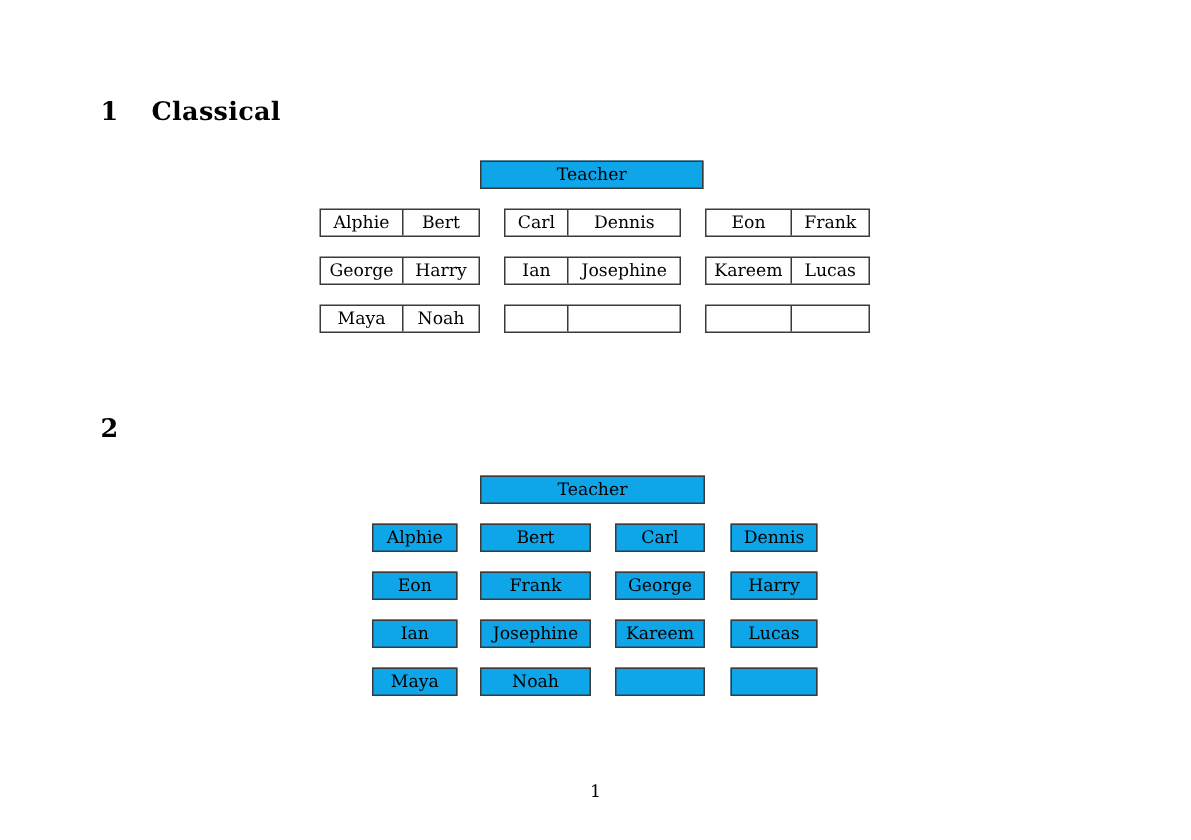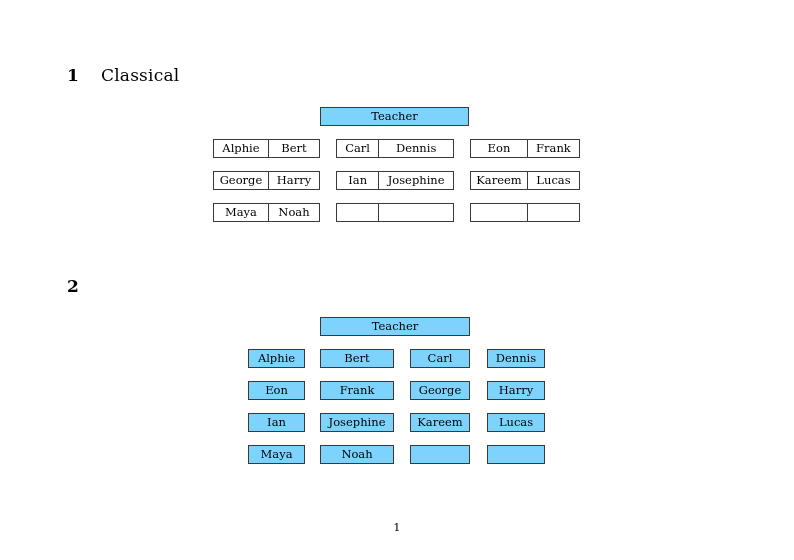--- a/index.html
+++ b/index.html
@@ -19,37 +19,37 @@
     position: absolute;
     left: 0;
     top: 0;
     width: 794px;
     height: 560px;
   }
 
   
   .section-heading {
     position: absolute;
-    font-weight: normal;
+    font-weight: bold;
     font-size: 17px;
     letter-spacing: 0.2px;
     white-space: nowrap;
   }
   .section-num {
     position: absolute;
     font-weight: bold;
     font-size: 17px;
   }
 
   
   .cellbox {
     position: absolute;
     box-sizing: border-box;
     border: 1px solid #3a3a3a;
-    background: #7dd3fc;
+    background: #0ea5e9;
     height: 19px;
     line-height: 17px;
     text-align: center;
     font-size: 11.5px;
     white-space: nowrap;
     overflow: hidden;
   }
   
   .pairgroup {
     position: absolute;

